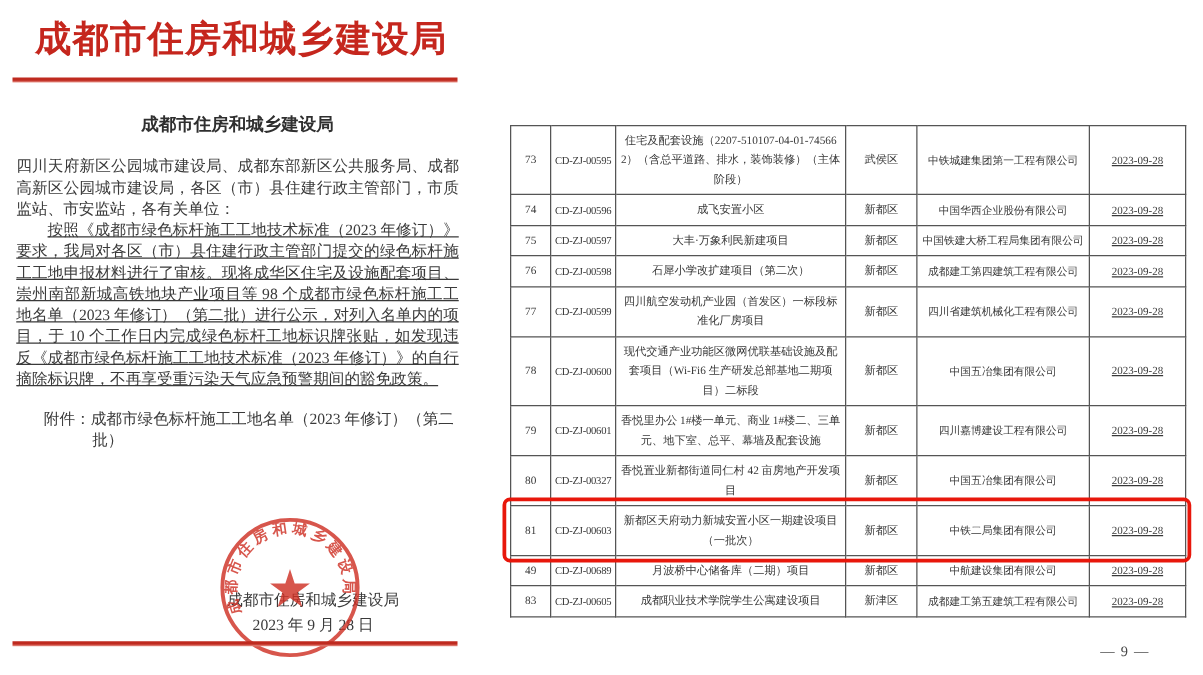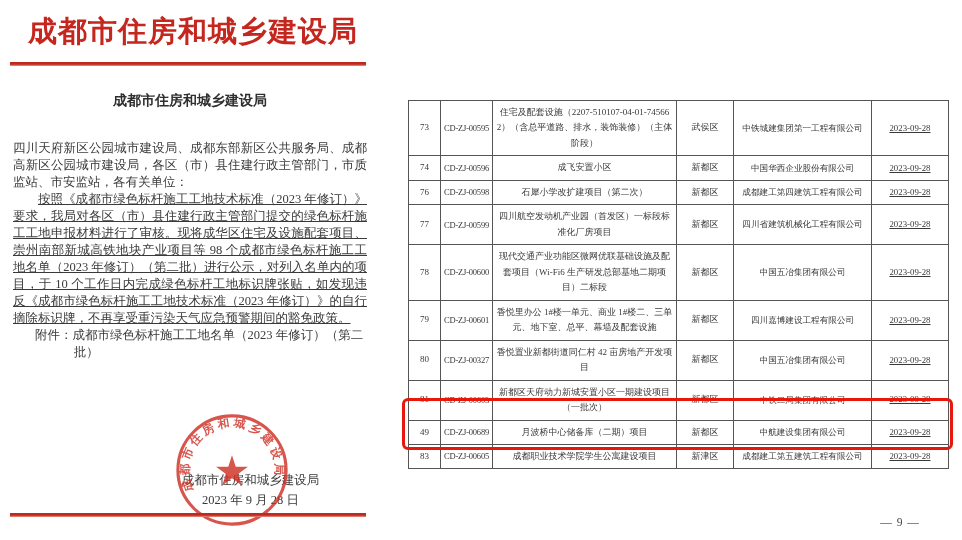--- a/index.html
+++ b/index.html
@@ -21,23 +21,23 @@
     color:var(--masthead_red);white-space:nowrap;
   }
   .masthead-rule{
     position:absolute;left:0;top:54px;width:356px;height:4px;
     background:linear-gradient(to bottom,var(--rule_red) 55%,#e9968c 100%);
   }
   .doc-title{
     margin-top:40px;text-align:center;font-weight:bold;
     font-size:14px;line-height:18px;color:#2f2f2f;
   }
-  .doc-body{margin-top:30px;padding:0 3px;font-size:12.5px;line-height:17px;text-align:justify;}
+  .doc-body{margin-top:15px;padding:0 3px;font-size:12.5px;line-height:17px;text-align:justify;}
   .para-indent{text-indent:2em;text-decoration:underline;}
-  .attachment{padding-left:5.1em;text-indent:-3.1em;font-size:12.5px;line-height:17px;}
+  .attachment{margin-top:15px;padding-left:5.1em;text-indent:-3.1em;font-size:12.5px;line-height:17px;}
   .sign-block{
     position:absolute;left:138px;top:462px;width:205px;
     text-align:center;font-size:12.5px;line-height:20px;
   }
   .seal{position:absolute;left:163px;top:403px;opacity:.82;pointer-events:none;}
   .bottom-rule{
     position:absolute;left:0;top:505px;width:356px;height:3.5px;
     background:linear-gradient(to bottom,var(--rule_red) 55%,#e9968c 100%);
   }
   
@@ -121,20 +121,28 @@
           </tr>
           <tr>
             <td class="col-no">74</td>
             <td class="col-code">CD-ZJ-00596</td>
             <td class="col-project">成飞安置小区</td>
             <td class="col-district">新都区</td>
             <td class="col-company">中国华西企业股份有限公司</td>
             <td class="col-date">2023-09-28</td>
           </tr>
           <tr>
+            <td class="col-no">75</td>
+            <td class="col-code">CD-ZJ-00597</td>
+            <td class="col-project">大丰·万象利民新建项目</td>
+            <td class="col-district">新都区</td>
+            <td class="col-company">中国铁建大桥工程局集团有限公司</td>
+            <td class="col-date">2023-09-28</td>
+          </tr>
+          <tr>
             <td class="col-no">76</td>
             <td class="col-code">CD-ZJ-00598</td>
             <td class="col-project">石犀小学改扩建项目（第二次）</td>
             <td class="col-district">新都区</td>
             <td class="col-company">成都建工第四建筑工程有限公司</td>
             <td class="col-date">2023-09-28</td>
           </tr>
           <tr>
             <td class="col-no">77</td>
             <td class="col-code">CD-ZJ-00599</td>

